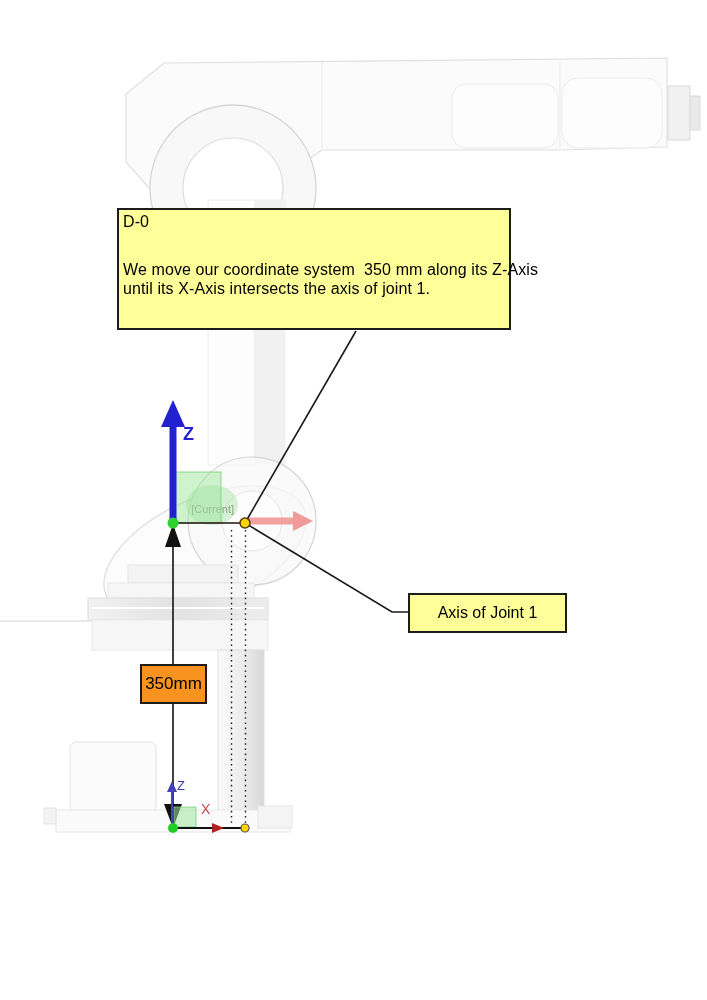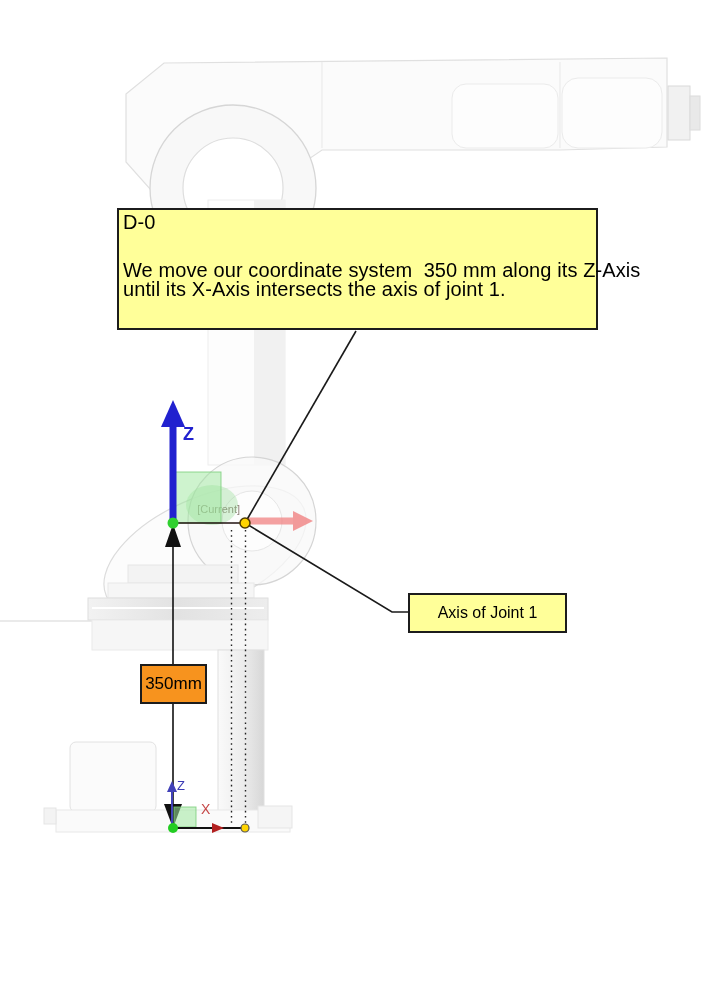--- a/index.html
+++ b/index.html
@@ -17,23 +17,23 @@
   #annot-layer{z-index:2;}
   #box-layer{position:absolute;left:0;top:0;width:707px;height:1000px;z-index:3;pointer-events:none;}
 
   .callout{
     position:absolute;
     background:#FFFF99;
     border:2px solid #1C1C1C;
     box-sizing:border-box;
   }
   #d0-box{
-    left:117px;top:208px;width:481px;height:122px;
+    left:117px;top:208px;width:394px;height:122px;
     padding:2px 4px;
-    font-size:20px;line-height:18px;
+    font-size:16px;line-height:18px;
     letter-spacing:0.1px;
   }
   #d0-box .t{white-space:pre;}
   #d0-box .title{margin-top:1px;}
   #d0-box .body1{margin-top:30px;}
   #d0-box .body2{margin-top:1px;}
   #d0-box .code{margin-top:21px;}
 
   #joint-axis-box{
     left:408px;top:593px;width:159px;height:40px;
@@ -41,21 +41,21 @@
     font-size:16px;
   }
   #dim-box{
     left:140px;top:664px;width:67px;height:40px;
     background:#F7931E;
     display:flex;align-items:center;justify-content:center;
     font-size:17px;
   }
   .axlabel{position:absolute;}
   #z-top-label{left:183px;top:424px;font-size:18px;font-weight:bold;color:#2121CF;}
-  #current-label{left:184px;top:503px;width:56px;font-size:11px;color:#8F8279;text-align:right;}
+  #current-label{left:178px;top:503px;width:56px;font-size:11px;color:#8F8279;text-align:right;}
   #base-z-label{left:177px;top:778px;font-size:13px;color:#3B3BB5;}
   #base-x-label{left:201px;top:801px;font-size:14px;color:#C64848;}
 </style>
 </head>
 <body>
 
 <div id="stage">
 
   <svg id="robot-layer" width="707" height="1000" viewBox="0 0 707 1000">
     <defs>

